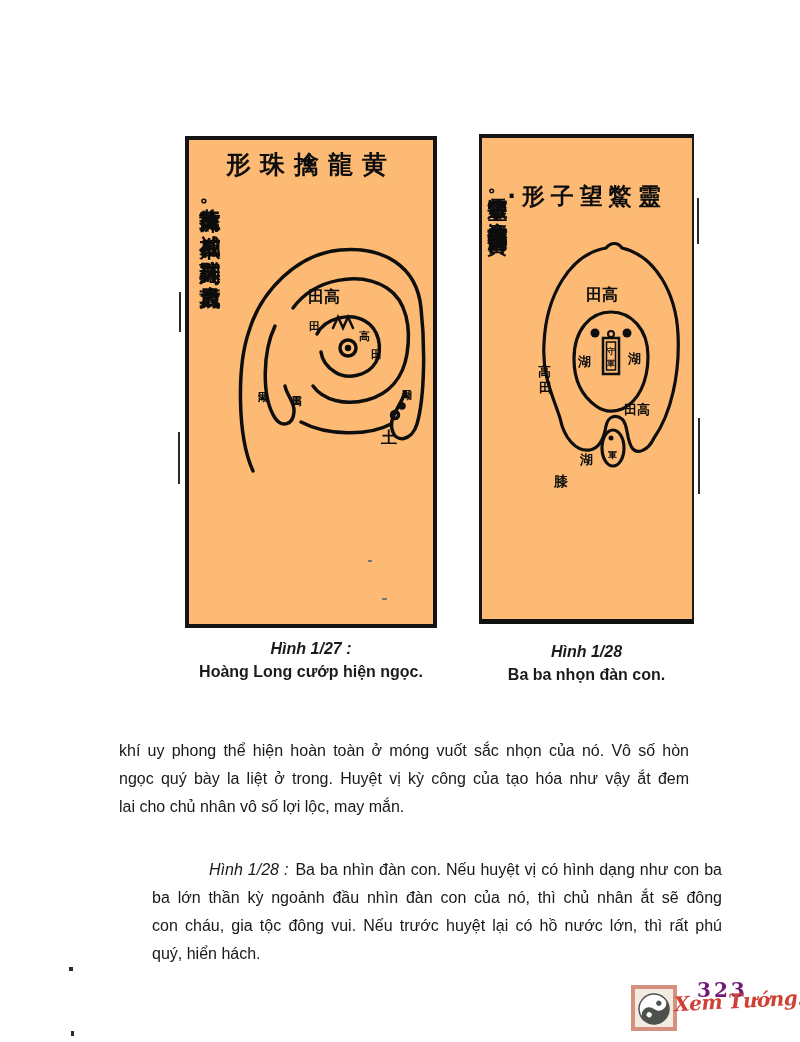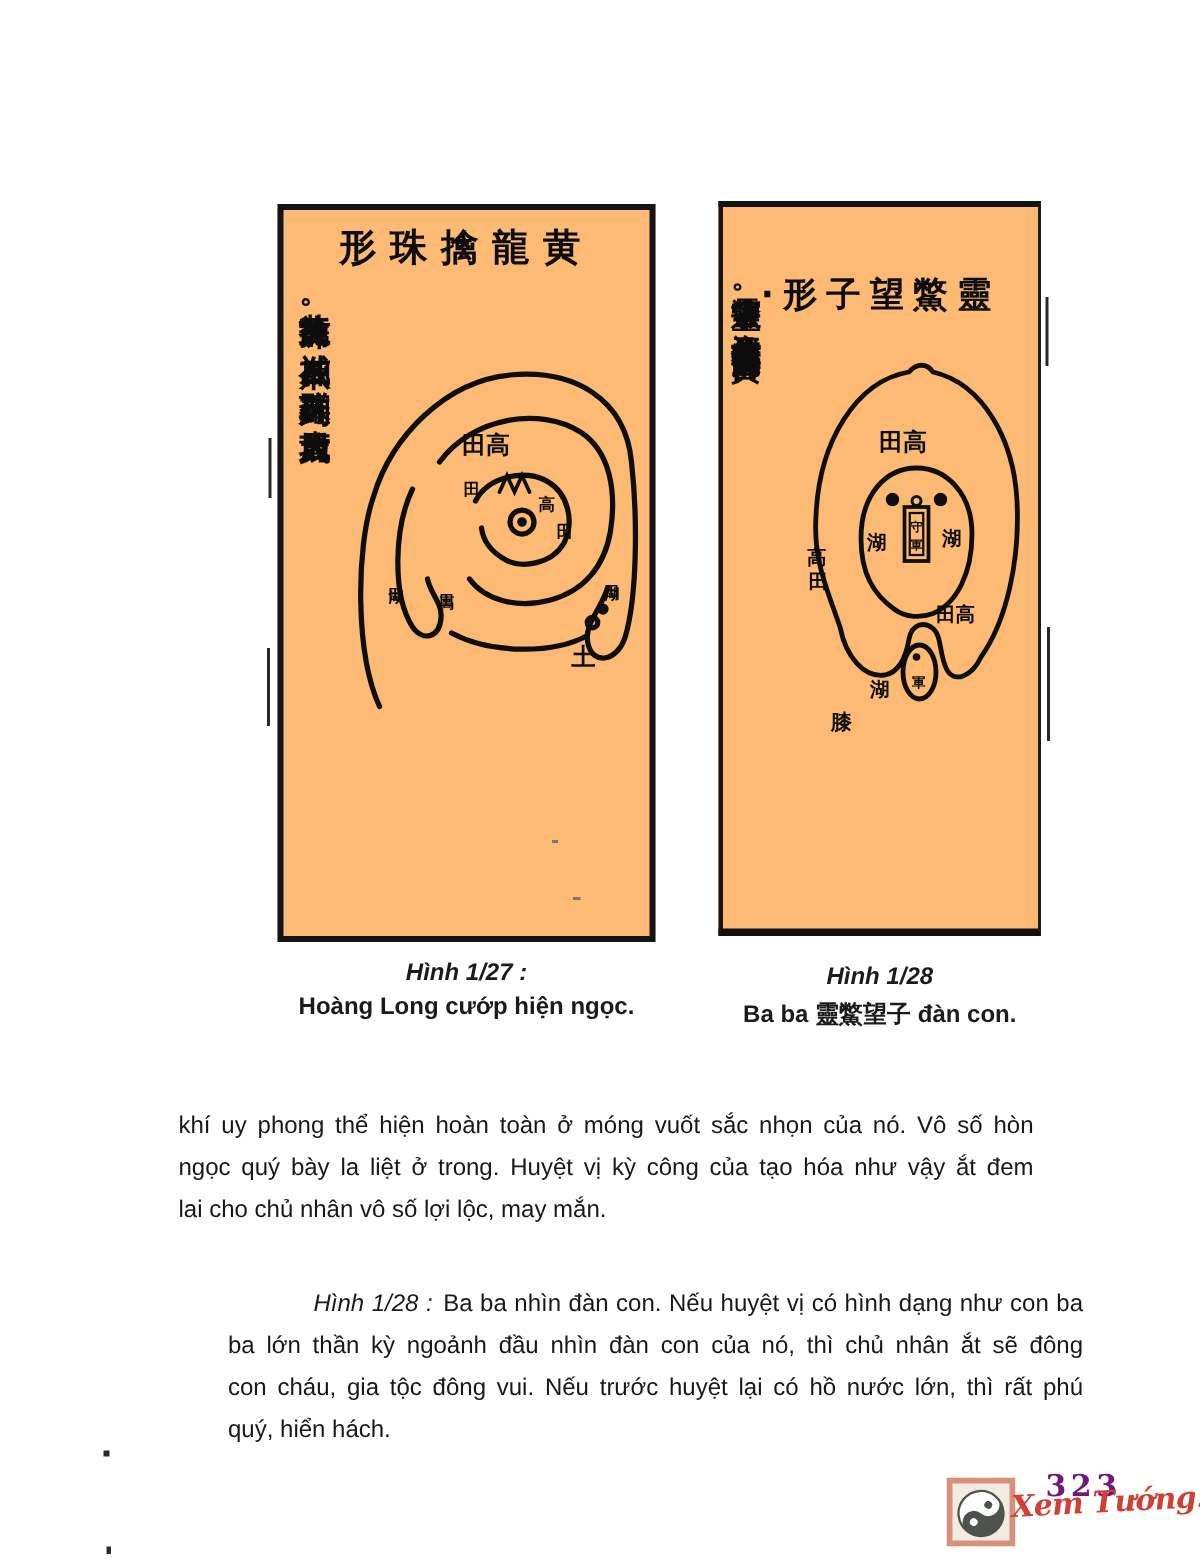--- a/index.html
+++ b/index.html
@@ -111,21 +111,21 @@
     <text x="38" y="262" font-size="14">膝</text>
   </svg>
 </div>
 
 <div class="caption" id="cap-left">
   <div class="cap-title">Hình 1/27 :</div>
   <div class="cap-text">Hoàng Long cướp hiện ngọc.</div>
 </div>
 <div class="caption" id="cap-right">
   <div class="cap-title">Hình 1/28</div>
-  <div class="cap-text">Ba ba 靈鱉望子 đàn con.</div>
+  <div class="cap-text">Ba ba nhọn đàn con.</div>
 </div>
 
 <div class="para" id="para1">
   <div class="jline">khí uy phong thể hiện hoàn toàn ở móng vuốt sắc nhọn của nó. Vô số hòn</div>
   <div class="jline">ngọc quý bày la liệt ở trong. Huyệt vị kỳ công của tạo hóa như vậy ắt đem</div>
   <div class="jline last">lai cho chủ nhân vô số lợi lộc, may mắn.</div>
 </div>
 
 <div class="para" id="para2">
   <div class="jline first">

